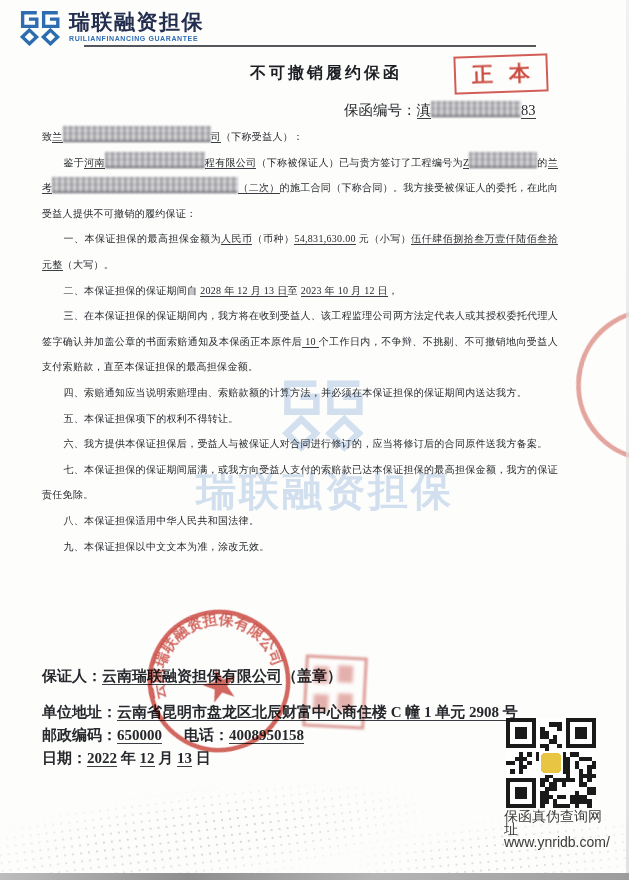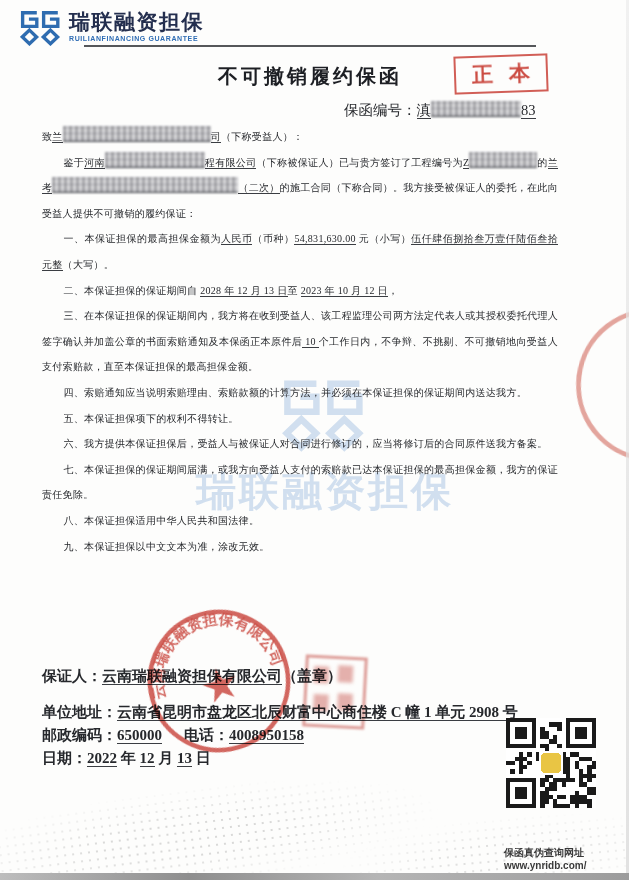--- a/index.html
+++ b/index.html
@@ -7,21 +7,21 @@
         font-family:"Liberation Serif","DejaVu Serif",serif;color:#26282c;}
   
   .logo{position:absolute;left:20px;top:10px;display:flex;align-items:flex-start;z-index:3;}
   .logo-icon{width:42px;height:36px;margin-right:7px;}
   .logo-cn{font-family:"Liberation Sans","DejaVu Sans",sans-serif;font-weight:bold;font-size:21px;
            letter-spacing:1.5px;color:#232e4e;line-height:24px;}
   .logo-en{font-family:"Liberation Sans","DejaVu Sans",sans-serif;font-size:7px;letter-spacing:.6px;
            color:#2f6db4;font-weight:bold;margin-top:1px;}
   .rule{position:absolute;left:84px;top:45px;width:452px;height:2px;background:#55575a;z-index:2;}
   
-  .title{position:absolute;left:120px;top:63px;width:380px;text-align:center;font-size:20px;font-weight:bold;
+  .title{position:absolute;left:136px;top:63px;width:380px;text-align:center;font-size:16px;font-weight:bold;
          letter-spacing:3px;color:#1d1f24;font-family:"Liberation Sans","DejaVu Sans",sans-serif;z-index:3;}
   .orig-stamp{position:absolute;left:454px;top:55px;width:90px;height:34px;border:2.5px solid rgba(200,55,45,.8);
         color:rgba(200,55,45,.9);font-family:"Liberation Sans",sans-serif;font-weight:bold;font-size:21px;
         line-height:33px;text-align:center;letter-spacing:16px;text-indent:16px;transform:rotate(-2deg);
         filter:blur(.3px);mix-blend-mode:multiply;z-index:6;}
   .doc-no{position:absolute;left:344px;top:101px;font-size:14.5px;z-index:3;}
   
   .body-text{position:absolute;left:42px;top:124px;width:516px;font-size:10px;line-height:25.6px;
         text-align:justify;word-break:break-all;letter-spacing:.3px;z-index:2;}
   .para{margin:0;}
@@ -48,22 +48,22 @@
   .seal{position:absolute;z-index:5;mix-blend-mode:multiply;}
   .seal svg{width:100%;height:100%;}
   .seal-main{left:144px;top:606px;width:150px;height:150px;transform:rotate(-16deg);filter:blur(.35px);opacity:.88;}
   .seal-side{left:572px;top:304px;width:162px;height:162px;transform:rotate(97deg);filter:blur(.5px);opacity:.7;}
   .seal-sq{position:absolute;left:304px;top:656px;width:56px;height:66px;border:3px solid rgba(192,62,52,.5);
         transform:rotate(3deg);z-index:5;mix-blend-mode:multiply;filter:blur(.8px);}
   .sq-ch{position:absolute;width:15px;height:17px;background:rgba(192,62,52,.4);filter:blur(1.6px);}
   
   .qr-wrap{position:absolute;left:506px;top:718px;z-index:4;}
   .qr-wrap svg{width:90px;height:90px;background:#fff;}
-  .qr-cap{position:absolute;left:504px;top:846px;width:110px;font-family:"Liberation Sans",sans-serif;
-        font-weight:bold;font-size:10px;line-height:13px;color:#3a3a3a;z-index:4;}
+  .qr-cap{position:absolute;left:504px;top:810px;width:110px;font-family:"Liberation Sans",sans-serif;
+        font-weight:normal;font-size:14px;line-height:13px;color:#3a3a3a;z-index:4;}
   .dots{position:absolute;background-image:radial-gradient(circle,#8f8f8f 1px,transparent 1.4px);
         background-size:8px 8px;border-radius:50%;opacity:.32;z-index:1;
         -webkit-mask-image:radial-gradient(ellipse at center,#000 25%,transparent 72%);
         mask-image:radial-gradient(ellipse at center,#000 25%,transparent 72%);}
   .dots1{left:-60px;top:788px;width:500px;height:100px;transform:rotate(-7deg);}
   .dots2{left:340px;top:816px;width:340px;height:80px;transform:rotate(-5deg);opacity:.26;}
   .scan-bottom{position:absolute;left:0;bottom:0;width:100%;height:7px;z-index:7;
         background:linear-gradient(90deg,#bdbdbd,#8e8e8e 30%,#b5b5b5 60%,#9c9c9c);}
   .scan-right{position:absolute;right:0;top:0;width:3px;height:100%;z-index:7;
         background:linear-gradient(180deg,#ececec,#d6d6d6);opacity:.7;}

